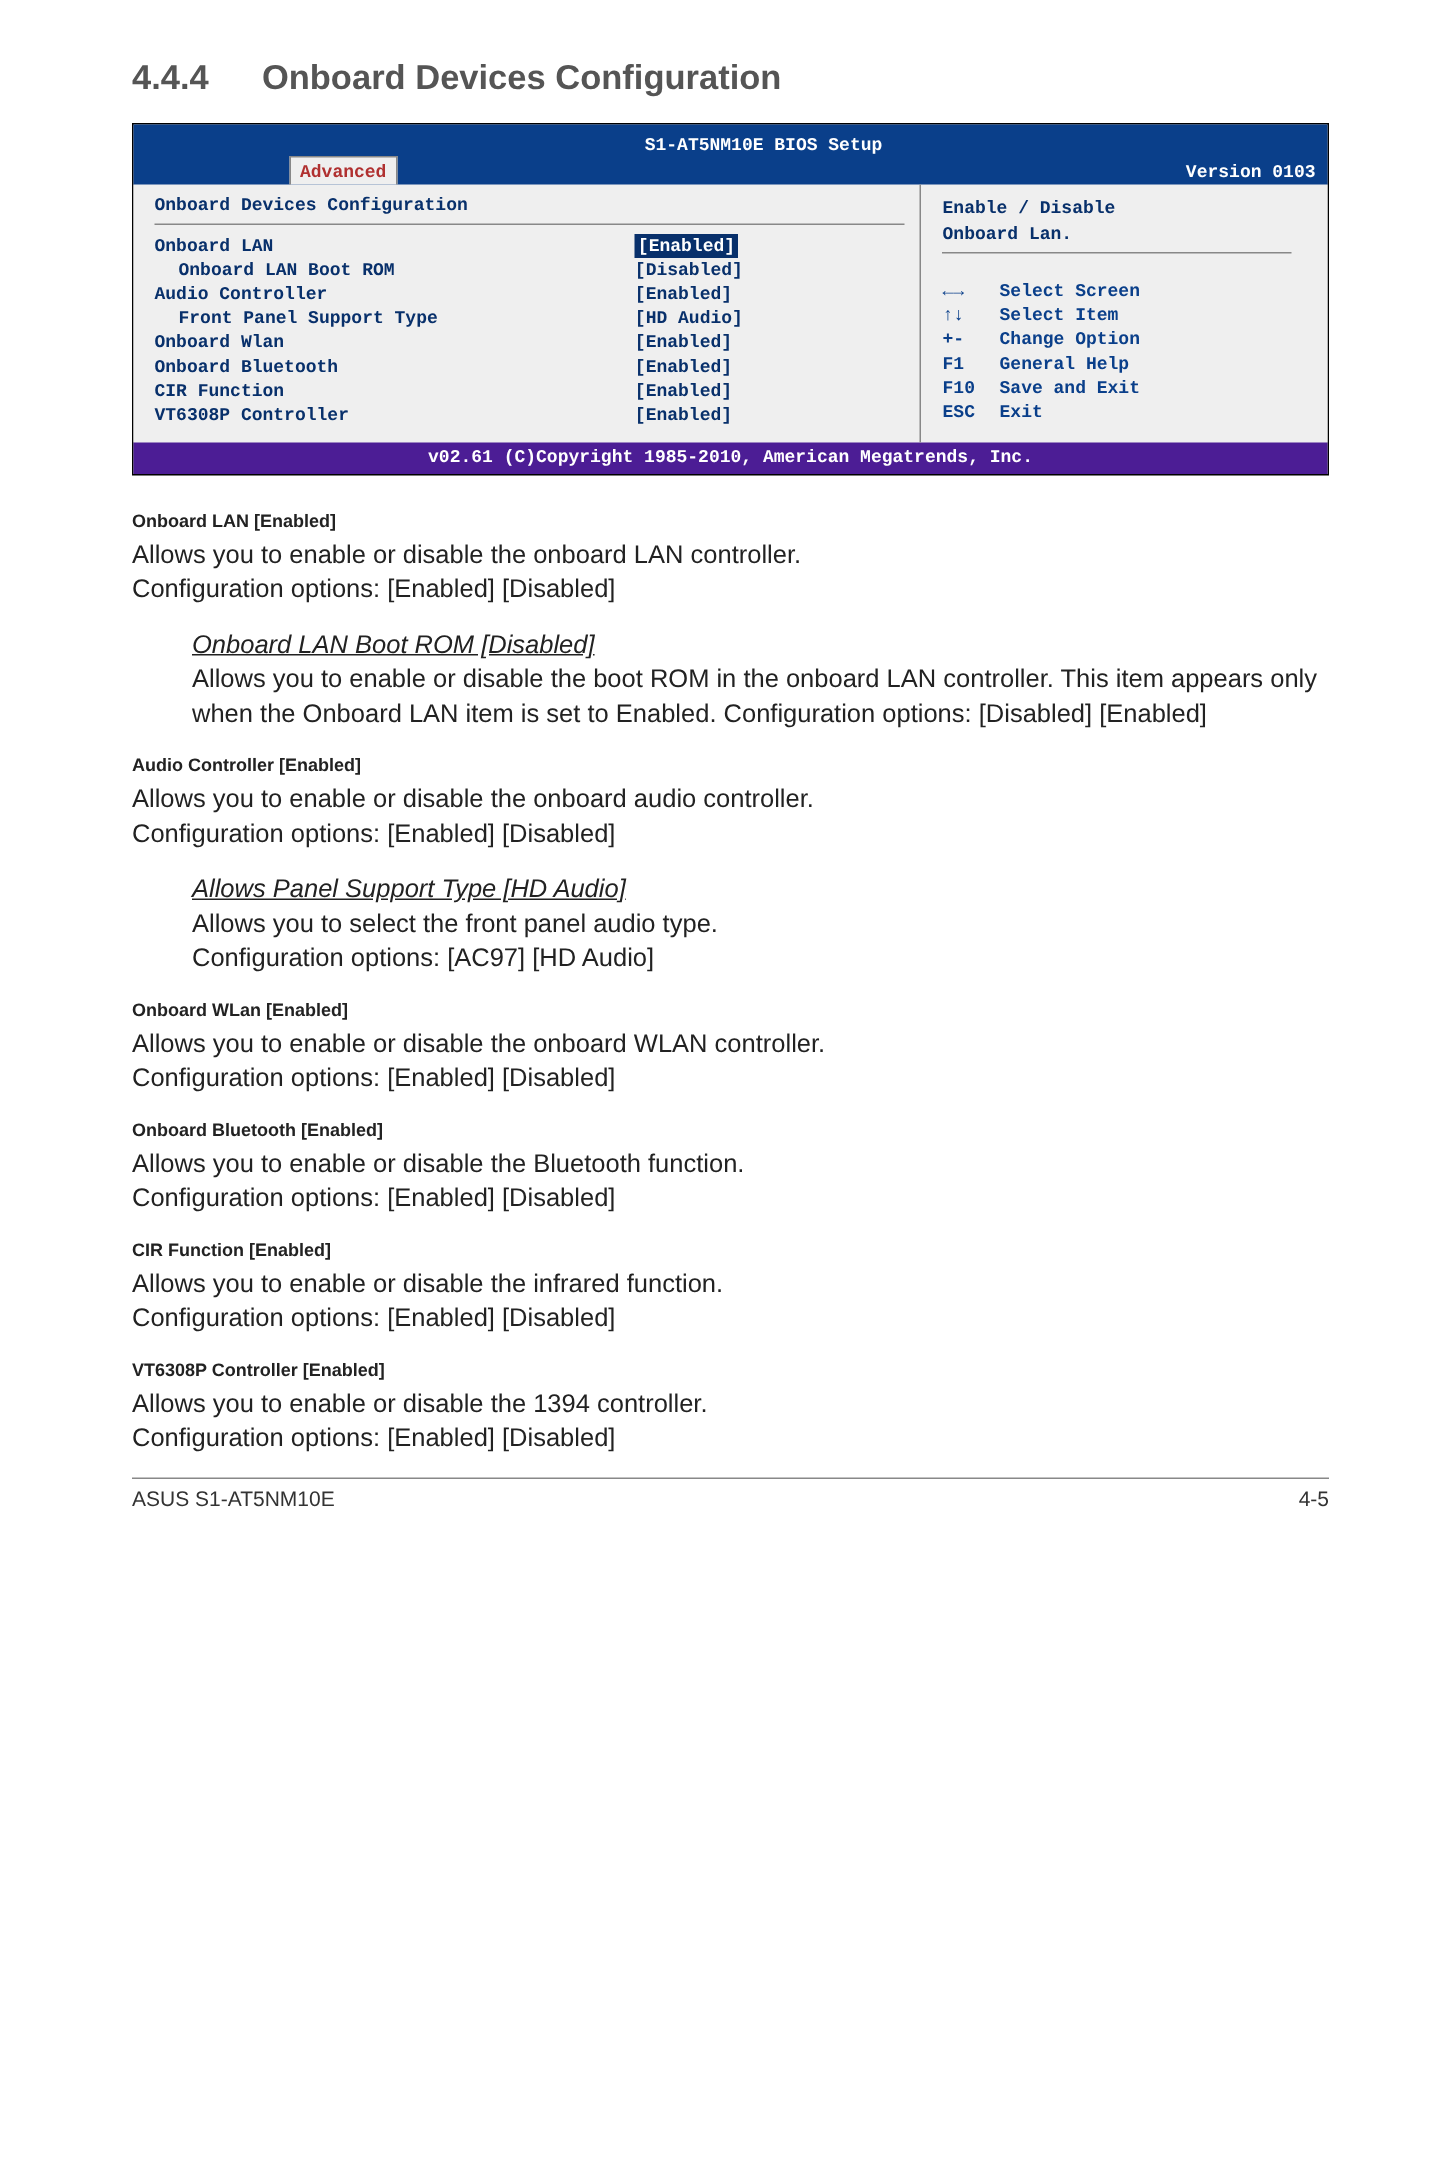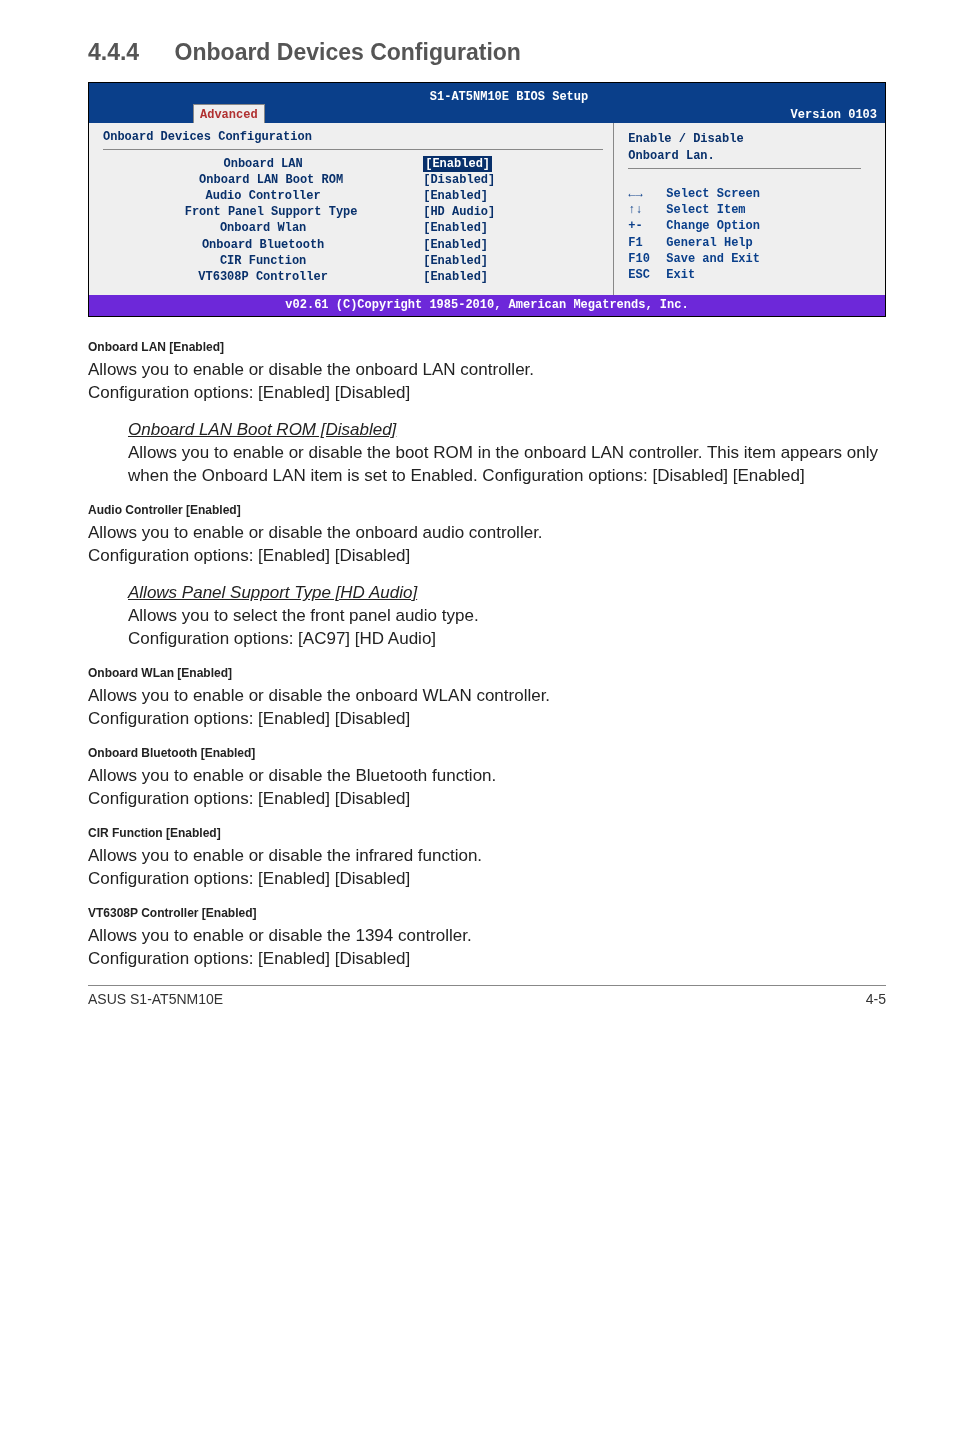--- a/index.html
+++ b/index.html
@@ -60,31 +60,31 @@
   }
   .bios-right {
     flex:1;
     padding: 6px 20px 10px 10px;
     font-weight:bold;
     display:flex;
     flex-direction:column;
   }
   .cfg-title { font-weight:bold; color:#08306b; border-bottom:1px solid #888; padding-bottom:3px; margin-bottom:6px;}
   .cfg-row { display:flex; }
-  .cfg-label { width: 64%; font-weight:bold; color:#08306b;text-align:center;}
+  .cfg-label { width: 64%; font-weight:bold; color:#08306b;}
   .cfg-val { color:#08306b; font-weight:bold;}
   .cfg-val.sel { color:#fff; background:#08306b; padding:0 2px;}
   .indent { padding-left: 16px; }
   .help-top { color:#08306b; }
   .help-divider { border-top:1px solid #888; margin:4px 0; }
   .nav-keys { margin-top:auto; }
   .nav-row { display:flex; }
   .nav-row .k { width: 38px; }
   .bios-footer {
-    background:#6d28d9; color:#fff; text-align:center;
+    background:#4c1d95; color:#fff; text-align:center;
     font-weight:bold; padding:2px 0 3px 0;
   }
   .bios-right-wrap { position:relative; flex:1; display:flex; flex-direction:column; padding:2px 4px;}
 
   
   h3.opt { font-size: 12px; font-weight: bold; margin: 6px 0 4px 0; }
   p.desc { margin-bottom: 14px; }
   .sub { margin-left: 40px; margin-bottom: 14px; }
   .sub .subtitle { font-style: italic; text-decoration: underline; }
   .footer-line { border-top: 1px solid #888; margin-top: 10px; padding-top: 4px; display:flex; font-size:14px; color:#333;}

